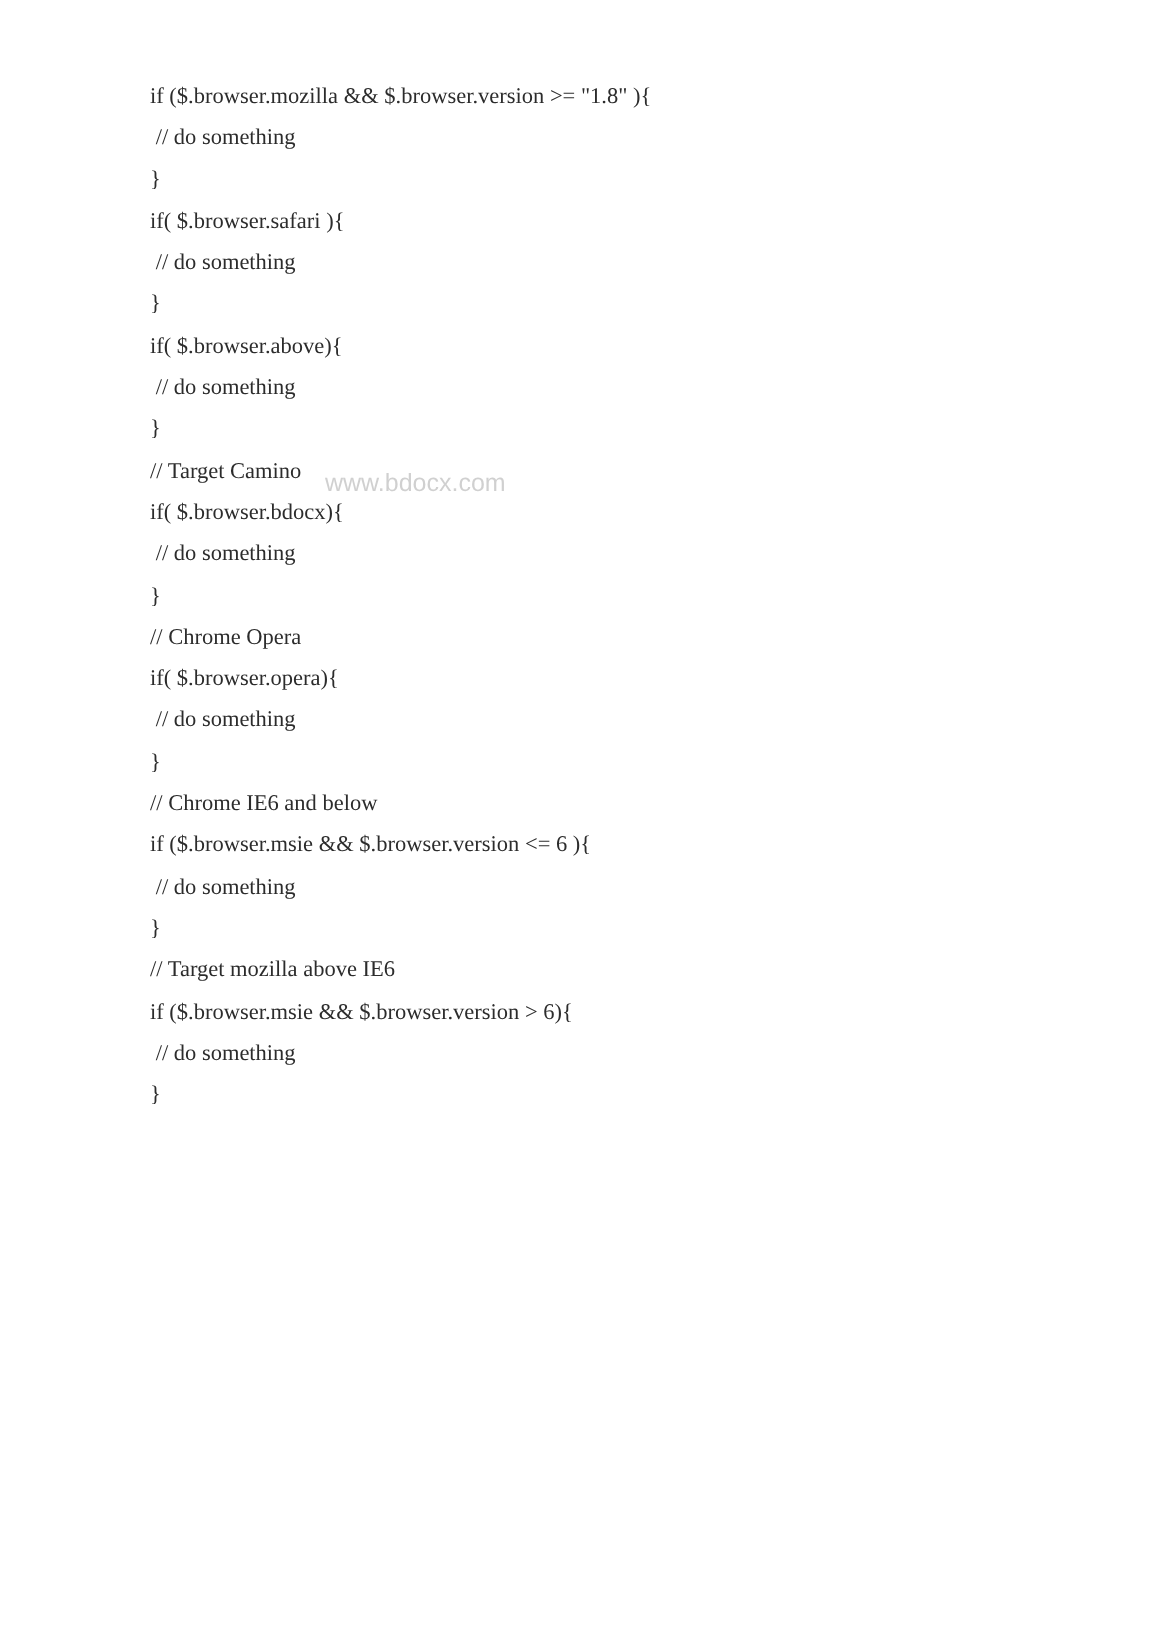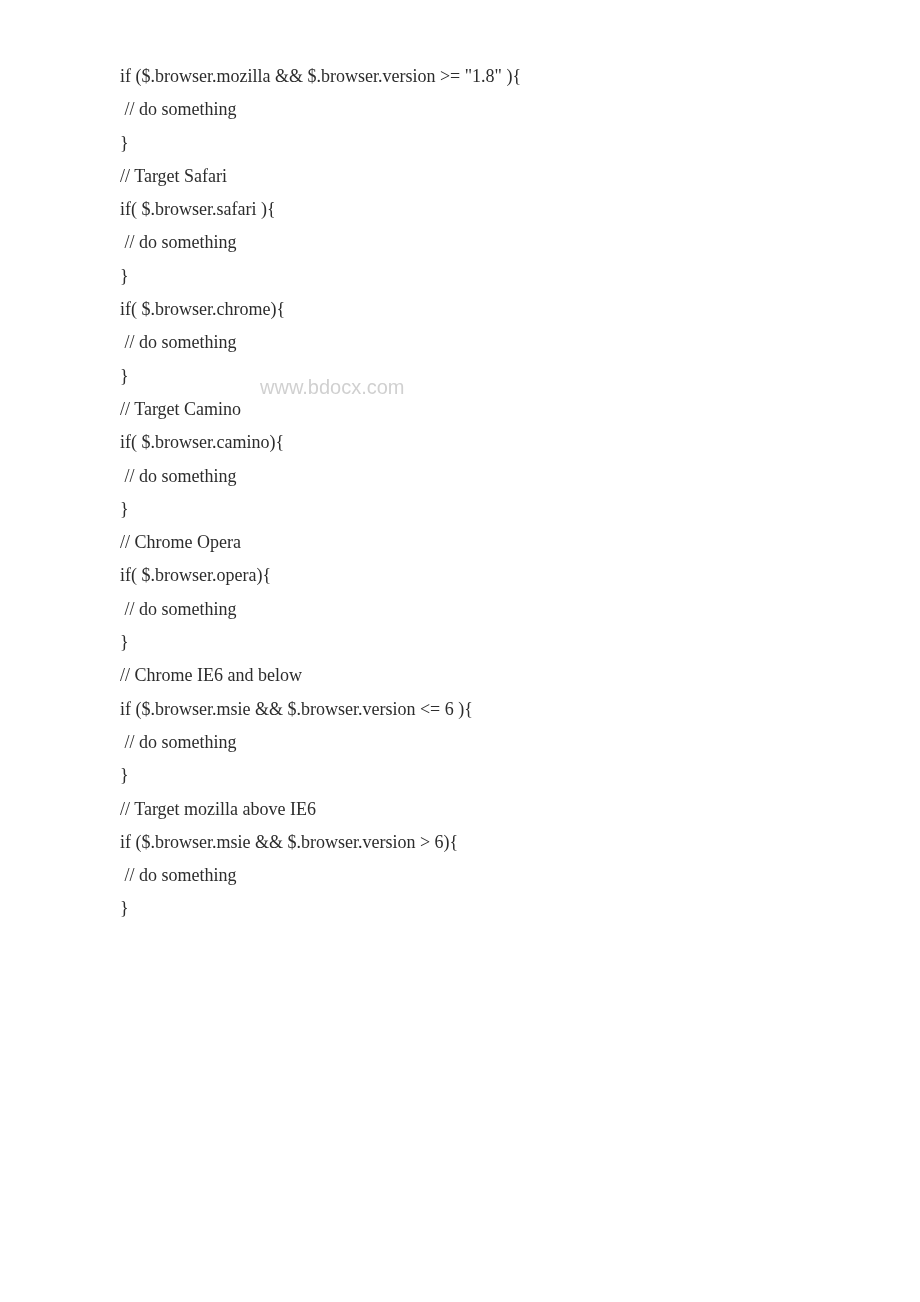--- a/index.html
+++ b/index.html
@@ -44,29 +44,28 @@
       transform: none;
     }
   </style>
 </head>
 <body>
 
 <div class="code-container" id="code-container">
 <span class="code-line">if ($.browser.mozilla &amp;&amp; $.browser.version &gt;= "1.8" ){</span>
     <span class="code-line"> // do something</span>
     <span class="code-line">}</span>
-    <span class="code-line">// Target Safari</span>
     <span class="code-line">if( $.browser.safari ){</span>
     <span class="code-line"> // do something</span>
     <span class="code-line">}</span>
-    <span class="code-line">if( $.browser.chrome){</span>
+    <span class="code-line">if( $.browser.above){</span>
     <span class="code-line"> // do something</span>
     <span class="code-line">}</span>
     <span class="code-line">// Target Camino</span>
-    <span class="code-line">if( $.browser.camino){</span>
+    <span class="code-line">if( $.browser.bdocx){</span>
     <span class="code-line"> // do something</span>
     <span class="code-line">}</span>
     <span class="code-line">// Chrome Opera</span>
     <span class="code-line">if( $.browser.opera){</span>
     <span class="code-line"> // do something</span>
     <span class="code-line">}</span>
     <span class="code-line">// Chrome IE6 and below</span>
     <span class="code-line">if ($.browser.msie &amp;&amp; $.browser.version &lt;= 6 ){</span>
     <span class="code-line"> // do something</span>
     <span class="code-line">}</span>

